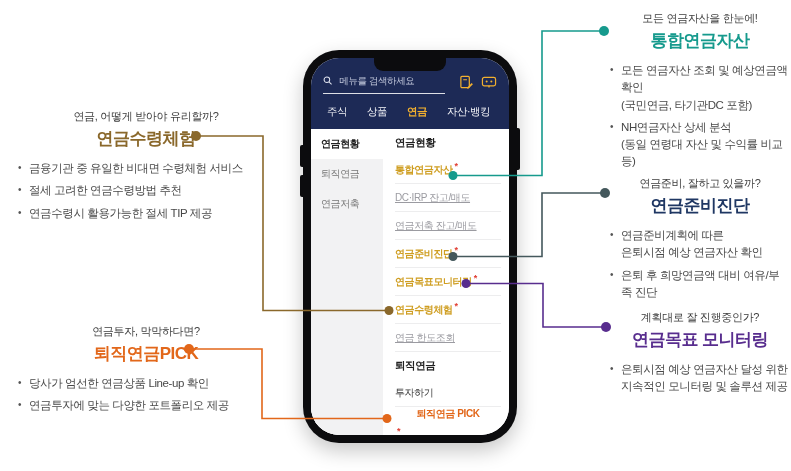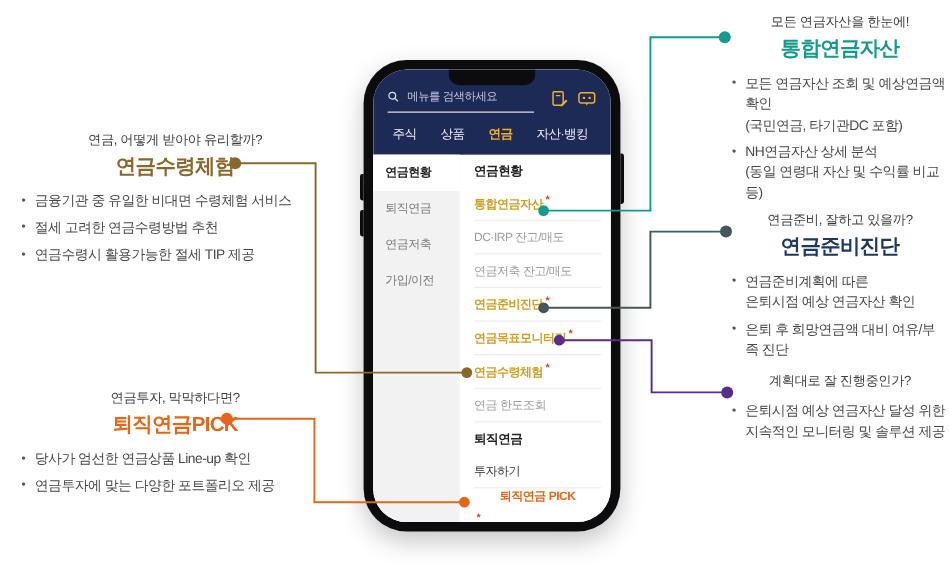--- a/index.html
+++ b/index.html
@@ -45,21 +45,21 @@
   .tab.active{color:var(--c-gold);font-weight:bold;}
 
   .app-body{flex:1;display:flex;background:#fff;min-height:0;}
   .sidebar{width:72px;background:#f2f2f3;font-size:10px;color:#777;flex-shrink:0;}
   .side-item{height:30px;display:flex;align-items:center;padding-left:10px;letter-spacing:-0.4px;cursor:pointer;}
   .side-item.active{background:#fff;color:#222;font-weight:bold;}
 
   .menu{flex:1;padding:0 8px 0 12px;min-width:0;}
   .m-row{height:27px;display:flex;align-items:center;font-size:10px;border-bottom:1px solid #ededee;letter-spacing:-0.4px;white-space:nowrap;}
   .m-row.header{font-weight:bold;color:#222;font-size:10.5px;border-bottom:none;}
-  .m-row.muted{color:#9b9ba1;}
+  .m-row.muted{color:#9b9ba1;text-decoration:underline;}
   .m-row.plain{color:#333;}
   .m-row.gold{color:var(--c-menugold);font-weight:bold;}
   .m-row.orange{color:var(--c-orange);font-weight:bold;flex-direction:column;}
   .m-row.nob{border-bottom:none;}
   .ast{color:var(--c-red);font-size:9px;margin-left:2px;align-self:flex-start;margin-top:5px;font-weight:bold;}
 
   
   #connectors{position:absolute;inset:0;z-index:10;pointer-events:none;}
   #connectors path{fill:none;stroke-width:1.6px;}
   .ln-teal{stroke:var(--c-teal);}   .dot-teal{fill:var(--c-teal);}
@@ -116,20 +116,21 @@
         <span class="l2">은퇴시점 예상 연금자산 확인</span>
       </li>
       <li>
         <span>은퇴 후 희망연금액 대비 여유/부족 진단</span>
       </li>
     </ul>
   </div>
 
   <div class="callout" id="callout-right-3">
     <div class="title">계획대로 잘 진행중인가?</div>
+    <div class="heading accent-purple">연금목표 모니터링</div>
     <ul>
       <li>
         <span>은퇴시점 예상 연금자산 달성 위한</span>
         <span class="l2">지속적인 모니터링 및 솔루션 제공</span>
       </li>
     </ul>
   </div>
 
   <div class="phone">
     <div class="side-btn sb-l1"></div>
@@ -168,21 +169,20 @@
           <span class="tab">자산·뱅킹</span>
           <span class="tab">고객센터</span>
         </div>
       </div>
 
       <div class="app-body">
         <div class="sidebar">
           <div class="side-item active">연금현황</div>
           <div class="side-item">퇴직연금</div>
           <div class="side-item">연금저축</div>
-          <div class="side-item">가입/이전</div>
         </div>
 
         <div class="menu">
           <div class="m-row header">
             <span>연금현황</span>
           </div>
           <div class="m-row gold">
             <span>통합연금자산</span>
             <span class="ast">*</span>
           </div>

